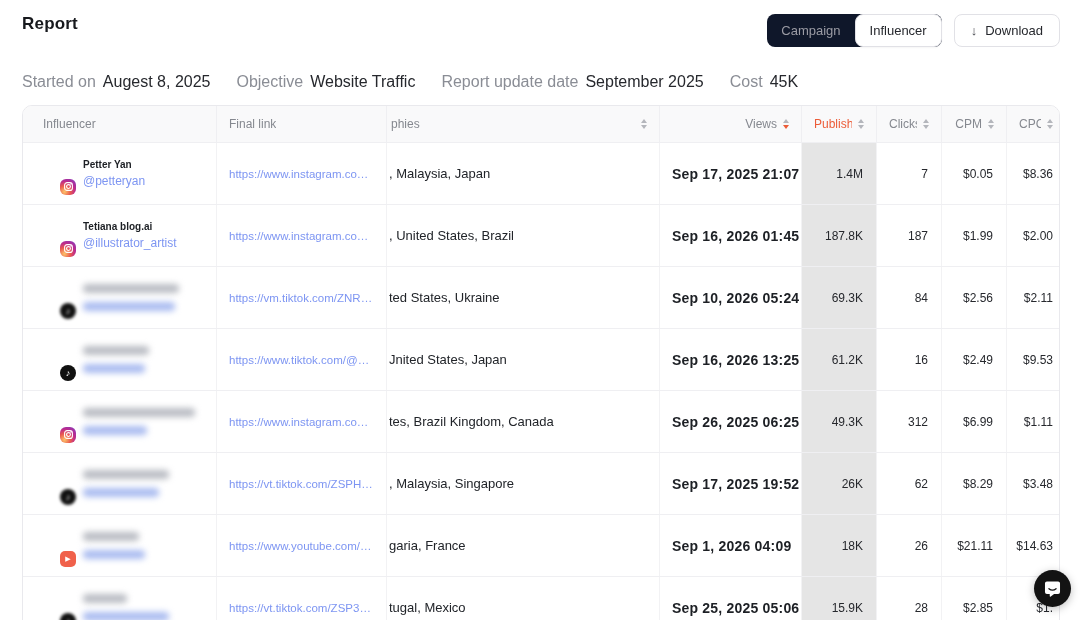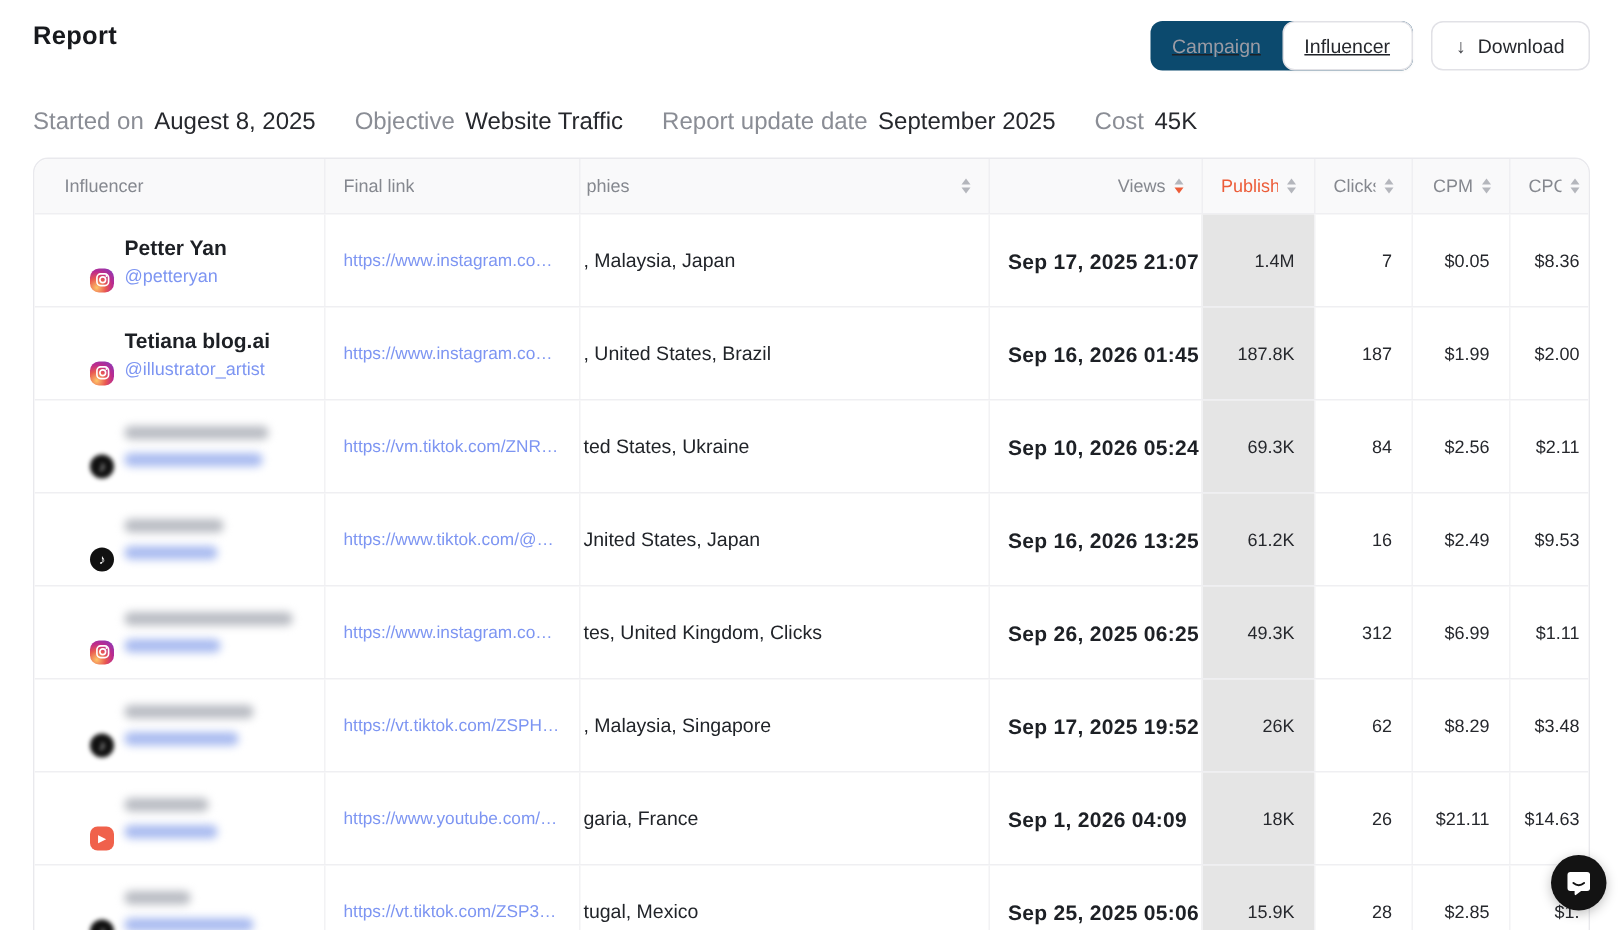--- a/index.html
+++ b/index.html
@@ -4,21 +4,21 @@
 <style>
   * { margin:0; padding:0; box-sizing:border-box; }
   html,body { width:1080px; height:620px; overflow:hidden; background:#fff;
     font-family:"Liberation Sans", sans-serif; color:#1e2127; }
 
   
   .topbar { display:flex; align-items:flex-start; justify-content:space-between;
     padding:14px 20px 0 22px; }
   .page-title { font-size:17px; font-weight:700; letter-spacing:.2px; color:#17191d;text-align:center; }
   .top-controls { display:flex; gap:12px; align-items:center; }
-  .seg-control { display:flex; background:#0c4a6e; border-radius:8px;text-decoration:underline; }
+  .seg-control { display:flex; background:#0f172a; border-radius:8px; }
   .seg-btn { font-size:13px; padding:8px 14px; border:none; background:transparent;
     color:#9b9ba4; border-radius:8px; cursor:pointer; font-family:inherit; }
   .seg-btn.active { background:#fff; color:#26282d; border:1px solid #e1e1e6;
     box-shadow:0 1px 2px rgba(0,0,0,.04); font-weight:500; }
   .dl-btn { display:flex; align-items:center; gap:8px; background:#fff;
     border:1px solid #e1e1e6; border-radius:8px; padding:8px 16px; font-size:13px;
     color:#26282d; cursor:pointer; font-family:inherit; font-weight:500; }
   .dl-icon { font-size:13px; color:#44464c; line-height:1; }
 
   
@@ -61,21 +61,21 @@
   .avatar-wrap { position:relative; width:38px; height:38px; flex:none; }
   .avatar { width:38px; height:38px; border-radius:50%; }
   .avatar.blurred { filter:blur(2.5px); }
   .badge { position:absolute; right:-3px; bottom:-2px; width:16px; height:16px;
     border-radius:6px; display:flex; align-items:center; justify-content:center; }
   .badge.ig { background:radial-gradient(circle at 28% 80%, #fdc468 0%, #e95950 35%, #bc2a8d 62%, #8a3ab9 90%); }
   .badge.tt { background:#111; border-radius:50%; color:#fff; font-size:9px; }
   .badge.tt.blurred { filter:blur(1.5px); }
   .badge.yt { background:#f0614b; border-radius:5px; color:#fff; font-size:7px; }
   .inf-text { display:flex; flex-direction:column; gap:4px; min-width:0; }
-  .inf-name { font-size:14px; font-weight:700; color:#1d2025; overflow:hidden; text-overflow:ellipsis; }
+  .inf-name { font-size:10px; font-weight:700; color:#1d2025; overflow:hidden; text-overflow:ellipsis; }
   .inf-handle { font-size:12px; color:#7d95f2; text-decoration:none; }
   .blurbar { height:9px; border-radius:4px; background:#b9bcc3; filter:blur(3px); }
   .blurbar.blue { background:#a9bbf0; margin-top:5px; }
 
   .link-cell a { font-size:11.5px; color:#7d95f2; text-decoration:none; overflow:hidden;
     text-overflow:ellipsis; white-space:nowrap; }
   .geo-cell { font-size:13px; font-weight:500; color:#212429; padding:0 6px 0 2px; }
   .date-cell { font-size:14px; font-weight:700; color:#1d2025; letter-spacing:.2px; }
 
   
@@ -285,21 +285,21 @@
             </svg>
           </span></span>
       <span class="inf-text">
           <span class="blurbar" style="width:112px"></span>
         <span class="blurbar blue" style="width:64px"></span>
         </span>
     </div>
     <div class="td link-cell">
         <a href="#">https://www.instagram.com/p...</a>
       </div>
-    <div class="td geo-cell">tes, United Kingdom, Clicks</div>
+    <div class="td geo-cell">tes, Brazil Kingdom, Canada</div>
     <div class="td date-cell">Sep 26, 2025 06:25</div>
     <div class="td num views-col">49.3K</div>
     <div class="td num">312</div>
     <div class="td num">$6.99</div>
     <div class="td num cpc">$1.11</div>
   </div>
 
   <div class="grid-row trow">
     <div class="td inf-cell">
       <span class="avatar-wrap"><span class="avatar av5 blurred"></span>

